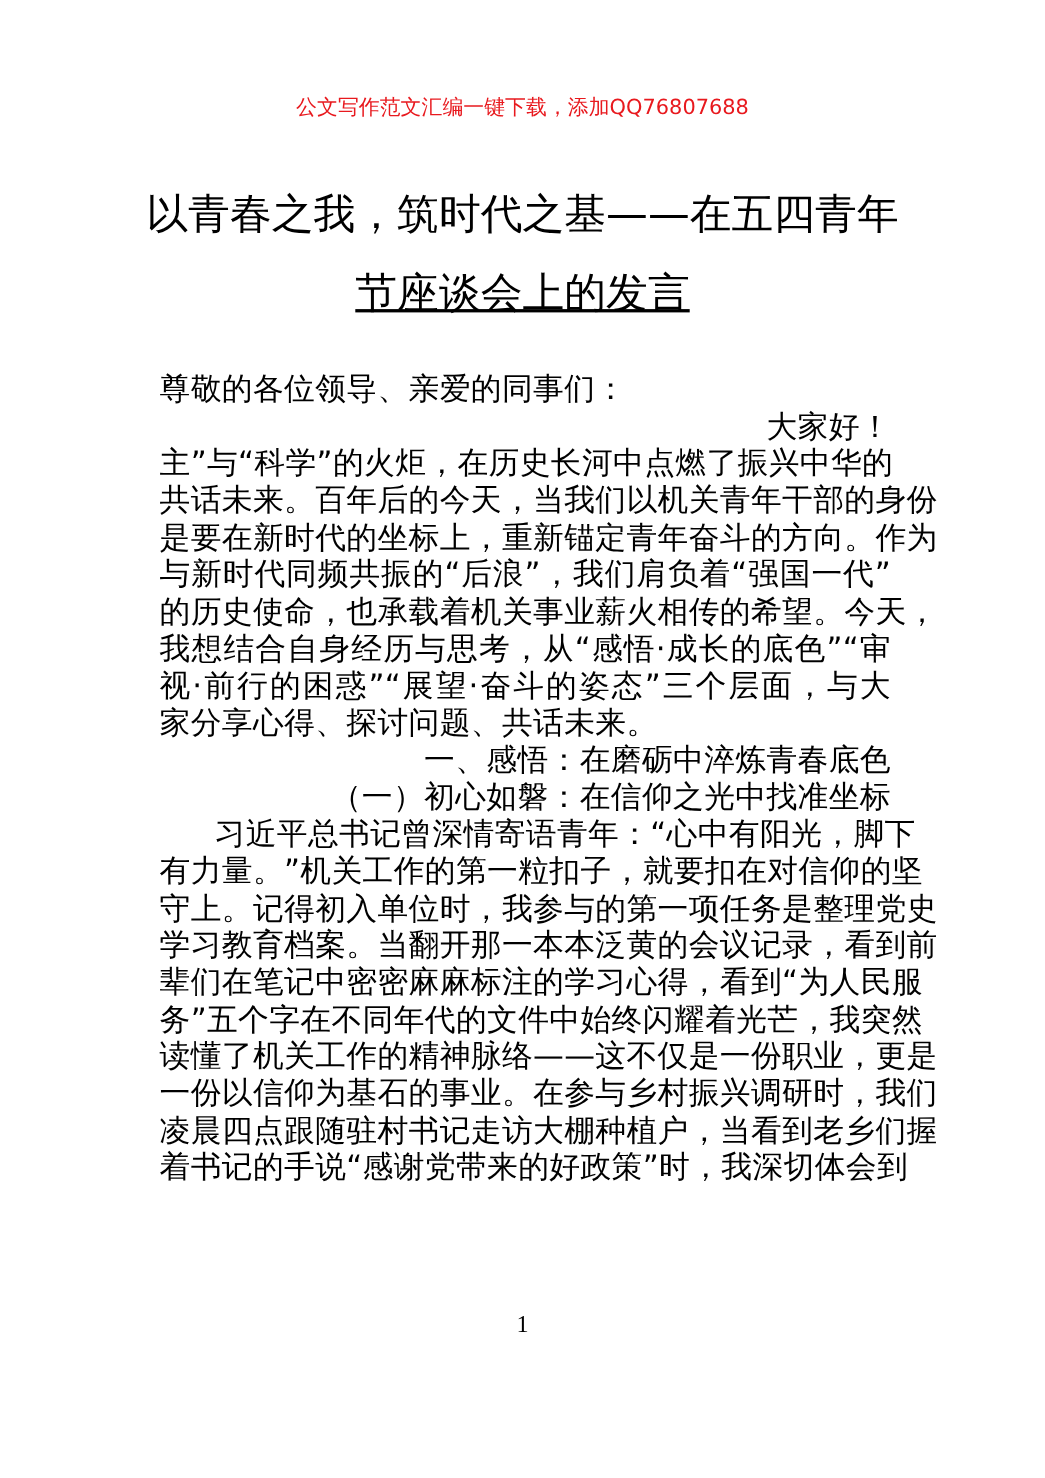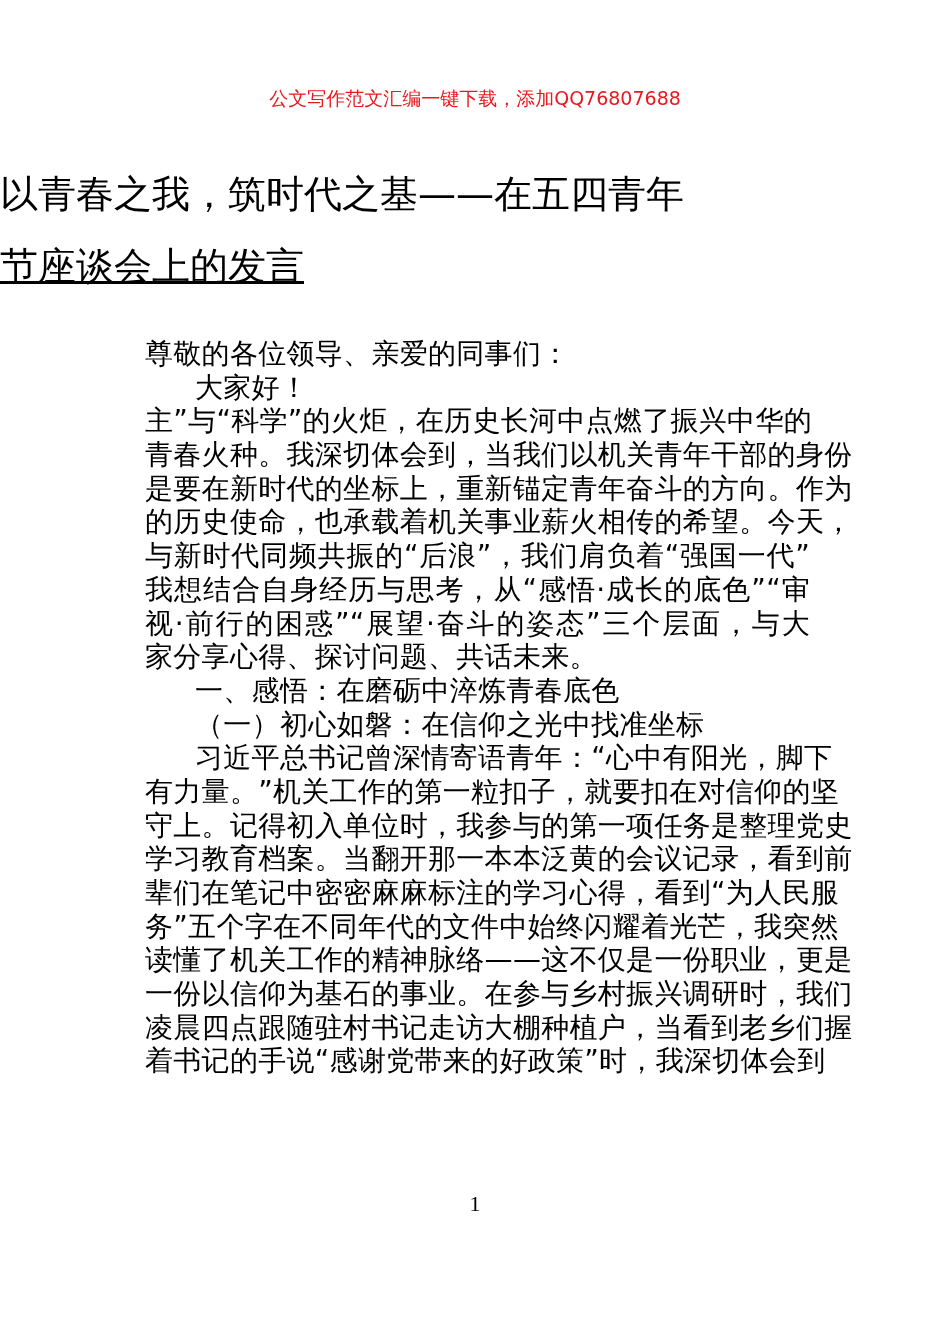--- a/index.html
+++ b/index.html
@@ -29,21 +29,21 @@
       text-align: center;
       font-size: 19px;
       line-height: 24px;
       color: #e8191e;
       letter-spacing: 0px;
     }
     .title {
       position: absolute;
       left: 0;
       width: 950px;
-      text-align: left;
+      text-align: center;
       font-size: 38px;
       line-height: 44px;
       color: #000;
       white-space: nowrap;
     }
     .title.l1 { top: 172px; }
     .title.l2 { top: 244px; text-decoration: underline; }
     .body-text {
       position: absolute;
       left: 145px;
@@ -51,21 +51,21 @@
       width: 665px;
     }
     .line {
       height: 33.7px;
       font-size: 28px;
       line-height: 33.7px;
       white-space: nowrap;
       overflow: visible;
       letter-spacing: 0.3px;
     }
-    .line.indent { padding-left: 50px; }
+    .line.indent { padding-left: 50px; text-align: right; }
     .line.justify {
       text-align: justify;
       text-align-last: justify;
     }
     .page-number {
       position: absolute;
       top: 1190px;
       left: 0;
       width: 950px;
       text-align: center;
@@ -81,24 +81,24 @@
 
   <div class="watermark">公文写作范文汇编一键下载，添加QQ76807688</div>
 
   <div class="title l1">以青春之我，筑时代之基——在五四青年</div>
   <div class="title l2">节座谈会上的发言</div>
 
   <div class="body-text">
     <div class="line">尊敬的各位领导、亲爱的同事们：</div>
     <div class="line indent">大家好！</div>
     <div class="line justify">主”与“科学”的火炬，在历史长河中点燃了振兴中华的</div>
-    <div class="line justify">青春火种。我深切体会到，当我们以机关青年干部的身份</div>
+    <div class="line justify">共话未来。百年后的今天，当我们以机关青年干部的身份</div>
     <div class="line justify">是要在新时代的坐标上，重新锚定青年奋斗的方向。作为</div>
+    <div class="line justify">与新时代同频共振的“后浪”，我们肩负着“强国一代”</div>
     <div class="line justify">的历史使命，也承载着机关事业薪火相传的希望。今天，</div>
-    <div class="line justify">与新时代同频共振的“后浪”，我们肩负着“强国一代”</div>
     <div class="line justify">我想结合自身经历与思考，从“感悟·成长的底色”“审</div>
     <div class="line justify">视·前行的困惑”“展望·奋斗的姿态”三个层面，与大</div>
     <div class="line">家分享心得、探讨问题、共话未来。</div>
     <div class="line indent">一、感悟：在磨砺中淬炼青春底色</div>
     <div class="line indent">（一）初心如磐：在信仰之光中找准坐标</div>
     <div class="line indent justify">习近平总书记曾深情寄语青年：“心中有阳光，脚下</div>
     <div class="line justify">有力量。”机关工作的第一粒扣子，就要扣在对信仰的坚</div>
     <div class="line justify">守上。记得初入单位时，我参与的第一项任务是整理党史</div>
     <div class="line justify">学习教育档案。当翻开那一本本泛黄的会议记录，看到前</div>
     <div class="line justify">辈们在笔记中密密麻麻标注的学习心得，看到“为人民服</div>

